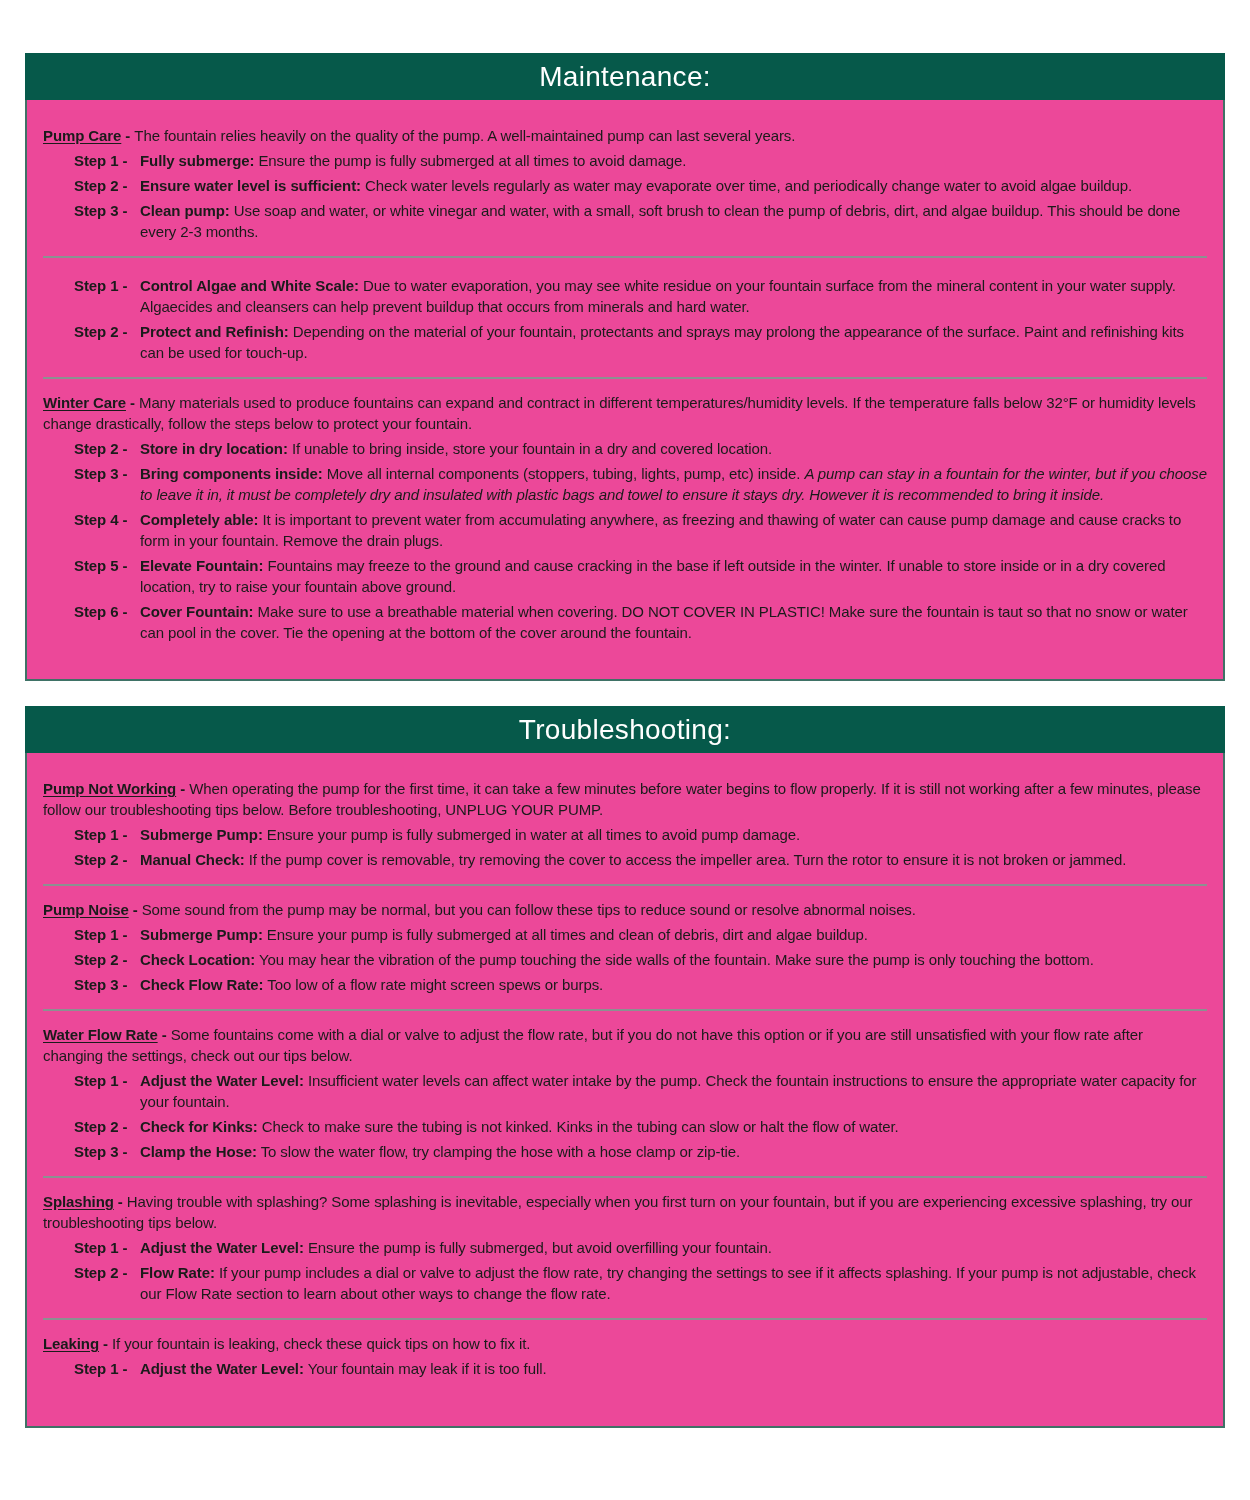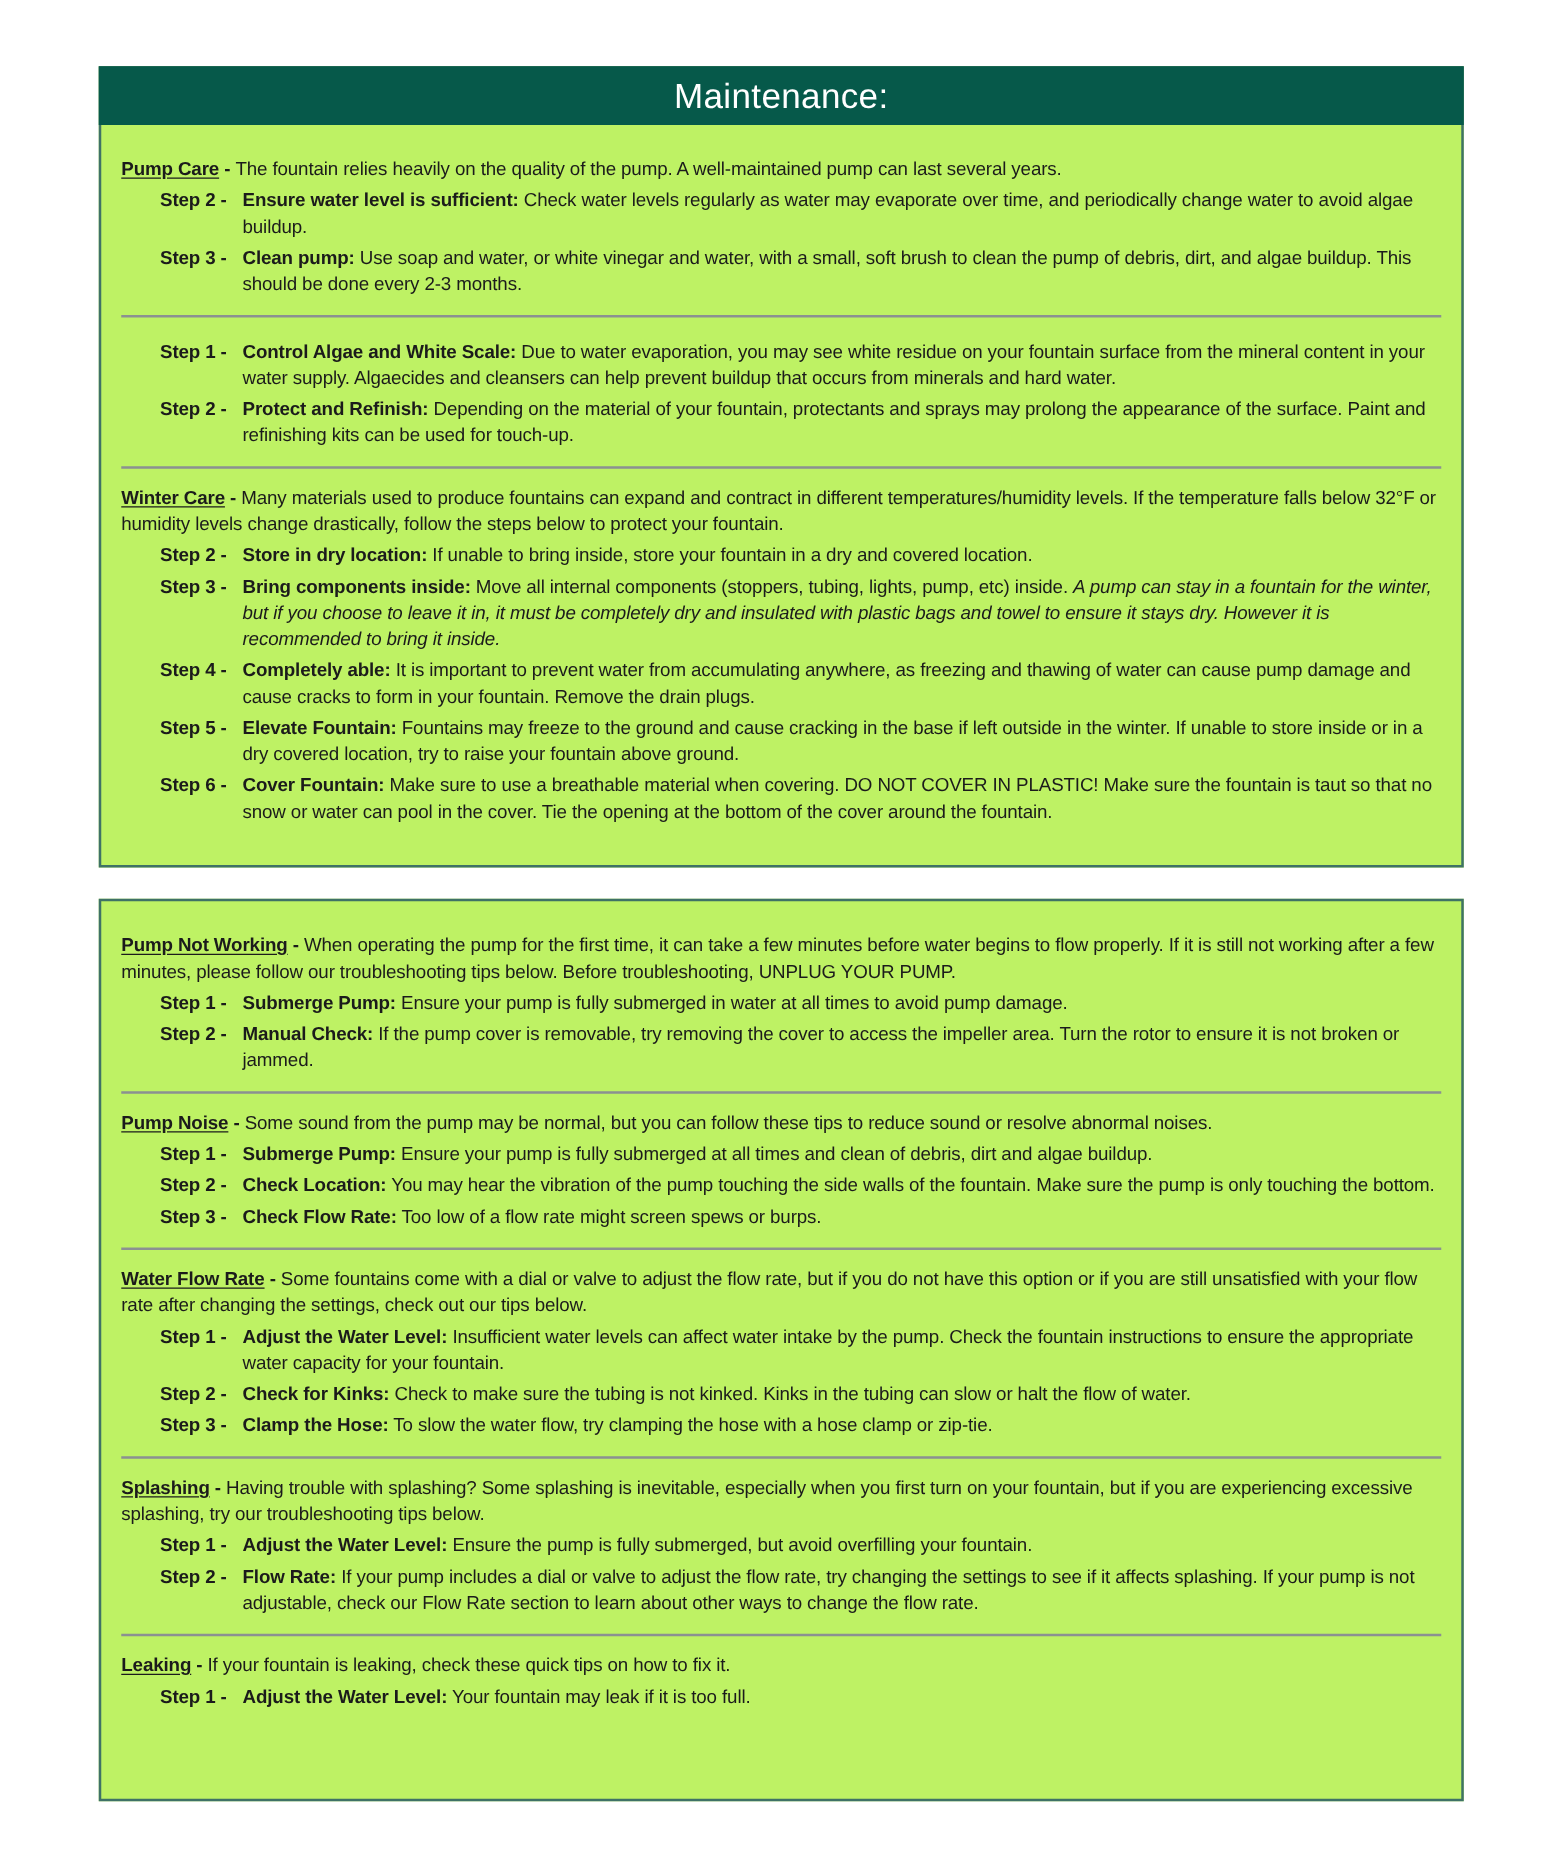--- a/index.html
+++ b/index.html
@@ -5,23 +5,23 @@
   * { margin:0; padding:0; box-sizing:border-box; }
   html,body { background:#fff; }
   body {
     width:1250px; min-height:1500px;
     font-family:"Liberation Sans", sans-serif;
     font-size:15px; line-height:21px; letter-spacing:-0.1px;
     color:var(--body-text, #1b1b1b);
   }
   .page { width:1250px; min-height:1500px; padding-top:53px; }
   .box {
-    width:1092px; margin:0 auto 25px auto;
+    width:1200px; margin:0 auto 25px auto;
     border:2px solid var(--box-border, #3f7266);
-    background:#bef264;
+    background:#ec4899;
   }
   .box-maintenance { min-height:628px; }
   .box-troubleshooting { min-height:722px; }
   .bar {
     height:47px; margin:-2px -2px 0 -2px;
     background:var(--header-bar, #06594a);
     display:flex; align-items:center; justify-content:center;
   }
   .bar-title {
     color:var(--header-text, #ffffff);
@@ -45,20 +45,21 @@
 <div class="page">
   <main id="doc-root">
   <section class="box box-maintenance">
     <header class="bar">
       <h1 class="bar-title">Maintenance:</h1>
     </header>
     <div class="box-content">
   <article class="topic">
     <p class="intro"><span class="heading">Pump Care</span><span class="hsep"> - </span><span class="intro-text">The fountain relies heavily on the quality of the pump. A well-maintained pump can last several years.</span><span class="b"></span></p>
     <div class="steps">
+  <p class="step"><span class="num">Step 1 -</span><span class="lbl">Fully submerge:</span><span class="txt"> Ensure the pump is fully submerged at all times to avoid damage.</span><span class="b"></span><span class="txt"></span><span class="it"></span></p>
 
   <p class="step"><span class="num">Step 2 -</span><span class="lbl">Ensure water level is sufficient:</span><span class="txt"> Check water levels regularly as water may evaporate over time, and periodically change water to avoid algae buildup.</span><span class="b"></span><span class="txt"></span><span class="it"></span></p>
 
   <p class="step"><span class="num">Step 3 -</span><span class="lbl">Clean pump:</span><span class="txt"> Use soap and water, or white vinegar and water, with a small, soft brush to clean the pump of debris, dirt, and algae buildup. This should be done every 2-3 months.</span><span class="b"></span><span class="txt"></span><span class="it"></span></p>
 </div>
   </article>
 
   <article class="topic">
     <div class="steps">
   <p class="step"><span class="num">Step 1 -</span><span class="lbl">Control Algae and White Scale:</span><span class="txt"> Due to water evaporation, you may see white residue on your fountain surface from the mineral content in your water supply. Algaecides and cleansers can help prevent buildup that occurs from minerals and hard water.</span><span class="b"></span><span class="txt"></span><span class="it"></span></p>
@@ -79,20 +80,23 @@
 
   <p class="step"><span class="num">Step 5 -</span><span class="lbl">Elevate Fountain:</span><span class="txt"> Fountains may freeze to the ground and cause cracking in the base if left outside in the winter. If unable to store inside or in a dry covered location, try to raise your fountain above ground.</span><span class="b"></span><span class="txt"></span><span class="it"></span></p>
 
   <p class="step"><span class="num">Step 6 -</span><span class="lbl">Cover Fountain:</span><span class="txt"> Make sure to use a breathable material when covering. </span><span class="b">DO NOT COVER IN PLASTIC!</span><span class="txt"> Make sure the fountain is taut so that no snow or water can pool in the cover. Tie the opening at the bottom of the cover around the fountain.</span><span class="it"></span></p>
 </div>
   </article>
 </div>
   </section>
 
   <section class="box box-troubleshooting">
+    <header class="bar">
+      <h1 class="bar-title">Troubleshooting:</h1>
+    </header>
     <div class="box-content">
   <article class="topic">
     <p class="intro"><span class="heading">Pump Not Working</span><span class="hsep"> - </span><span class="intro-text">When operating the pump for the first time, it can take a few minutes before water begins to flow properly. If it is still not working after a few minutes, please follow our troubleshooting tips below. </span><span class="b">Before troubleshooting, UNPLUG YOUR PUMP.</span></p>
     <div class="steps">
   <p class="step"><span class="num">Step 1 -</span><span class="lbl">Submerge Pump:</span><span class="txt"> Ensure your pump is fully submerged in water at all times to avoid pump damage.</span><span class="b"></span><span class="txt"></span><span class="it"></span></p>
 
   <p class="step"><span class="num">Step 2 -</span><span class="lbl">Manual Check:</span><span class="txt"> If the pump cover is removable, try removing the cover to access the impeller area. Turn the rotor to ensure it is not broken or jammed.</span><span class="b"></span><span class="txt"></span><span class="it"></span></p>
 </div>
   </article>
 

